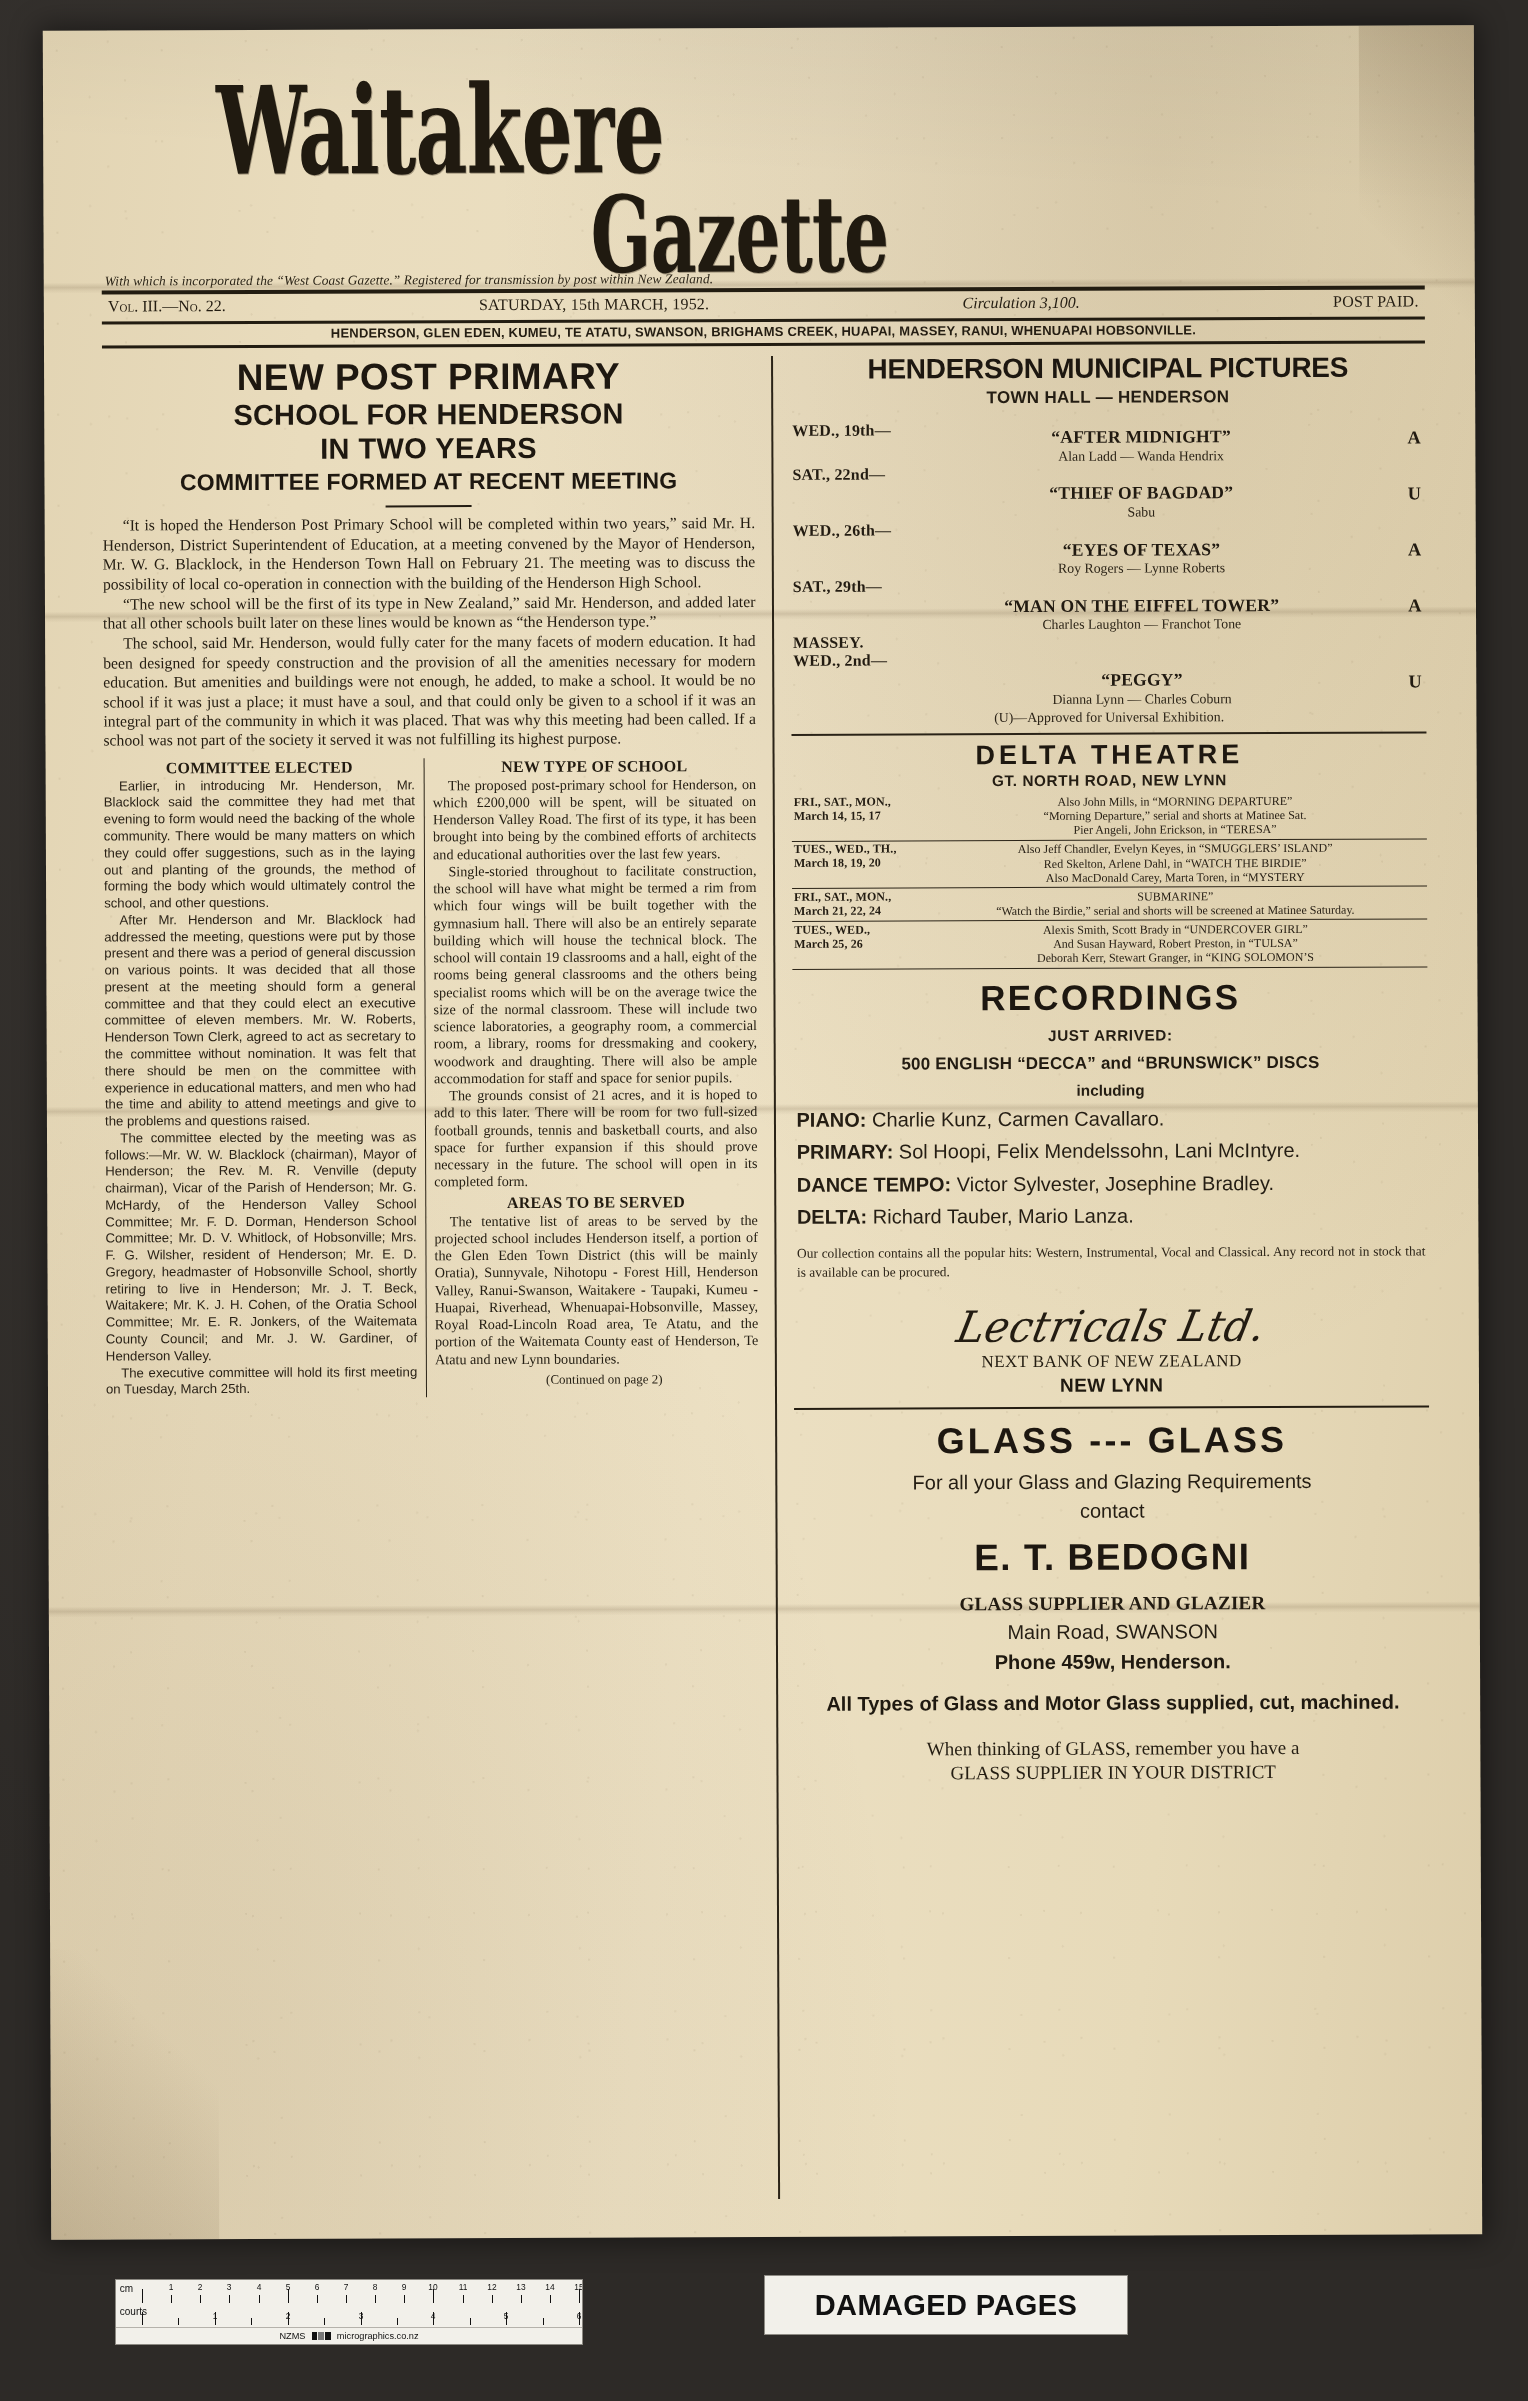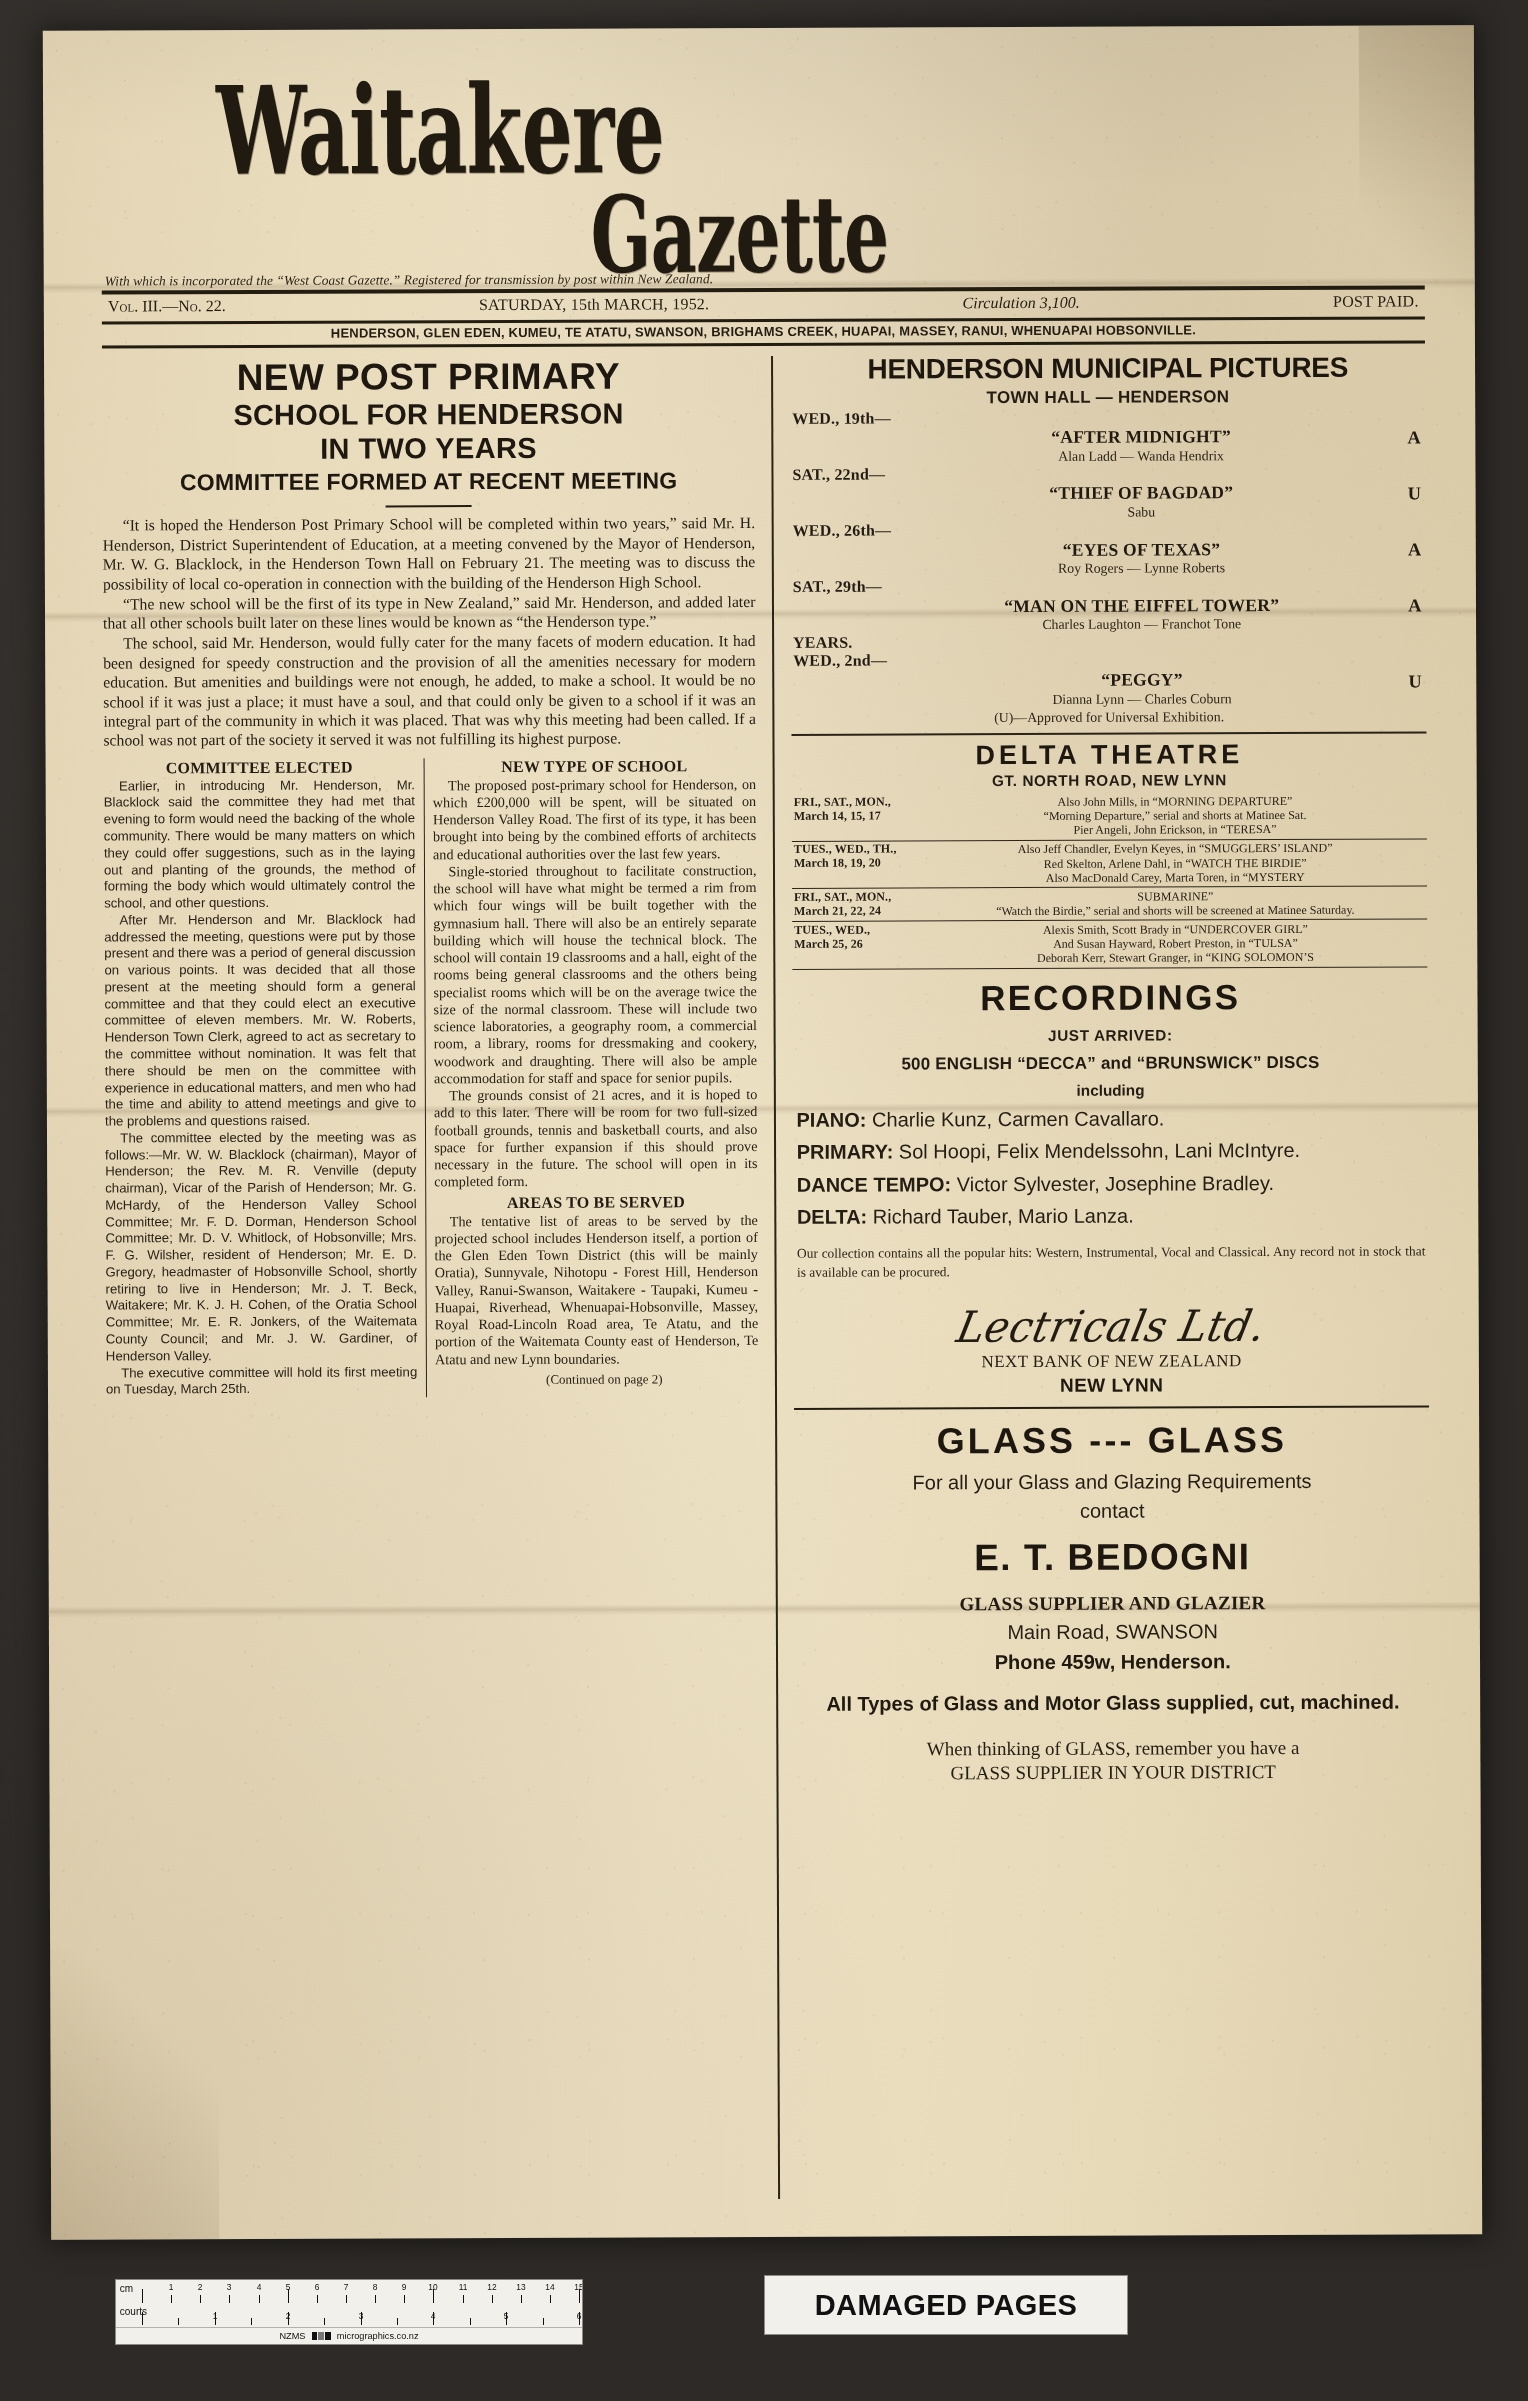--- a/index.html
+++ b/index.html
@@ -479,21 +479,21 @@
 
       <div id="col-right">
 
         <div>
           <div id="cinema-title">HENDERSON MUNICIPAL PICTURES</div>
           <div id="cinema-venue">TOWN HALL — HENDERSON</div>
 
           <div id="cinema-list">
 
             <div class="cin-row">
-              <div class="cin-date" style="top:0;">WED., 19th—</div>
+              <div class="cin-date" style="top:12px;">WED., 19th—</div>
               <div class="cin-film" style="padding-top:18.3px;">
                 <div class="t">“AFTER  MIDNIGHT”</div>
                 <div class="c">Alan Ladd — Wanda Hendrix</div>
               </div>
               <div class="cin-cert" style="top:20px;">A</div>
             </div>
 
             <div class="cin-row">
               <div class="cin-date" style="top:0;">SAT., 22nd—</div>
               <div class="cin-film" style="padding-top:18.3px;">
@@ -515,21 +515,21 @@
             <div class="cin-row">
               <div class="cin-date" style="top:0;">SAT., 29th—</div>
               <div class="cin-film" style="padding-top:18.3px;">
                 <div class="t">“MAN ON THE EIFFEL TOWER”</div>
                 <div class="c">Charles Laughton — Franchot Tone</div>
               </div>
               <div class="cin-cert" style="top:20px;">A</div>
             </div>
 
             <div class="cin-row" style="min-height:67px;">
-              <div class="cin-date" style="top:0;">YEARS.
+              <div class="cin-date" style="top:0;">MASSEY.
 WED., 2nd—</div>
               <div class="cin-film" style="padding-top:37px;">
                 <div class="t">“PEGGY”</div>
                 <div class="c">Dianna Lynn — Charles Coburn</div>
               </div>
               <div class="cin-cert" style="top:40px;">U</div>
             </div>
 
           </div>
           <div id="cinema-note">(U)—Approved for Universal Exhibition.</div>

